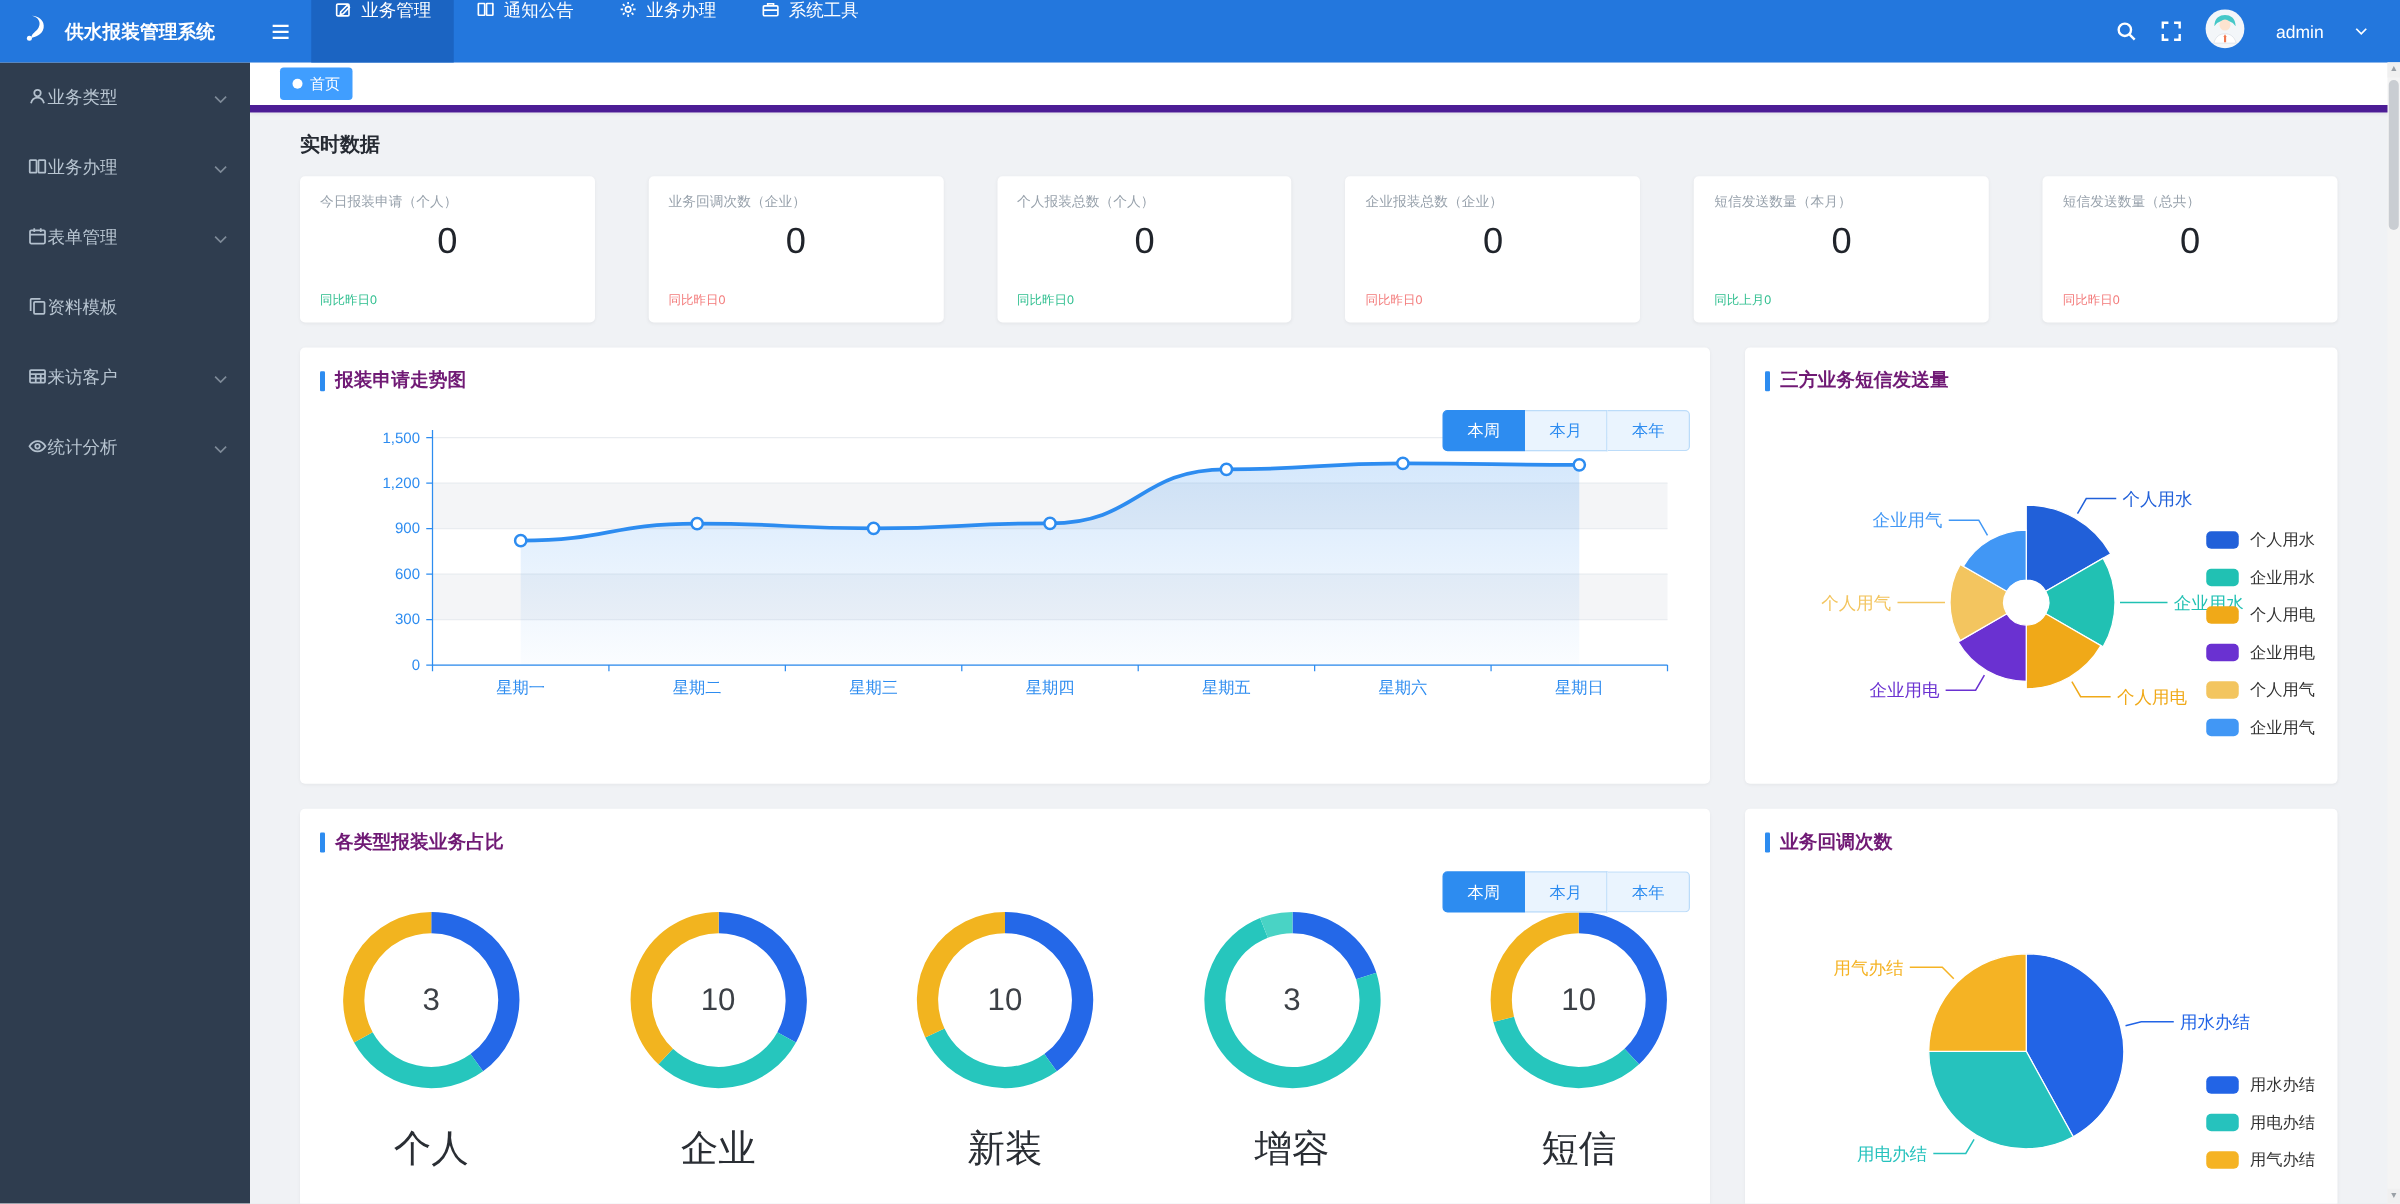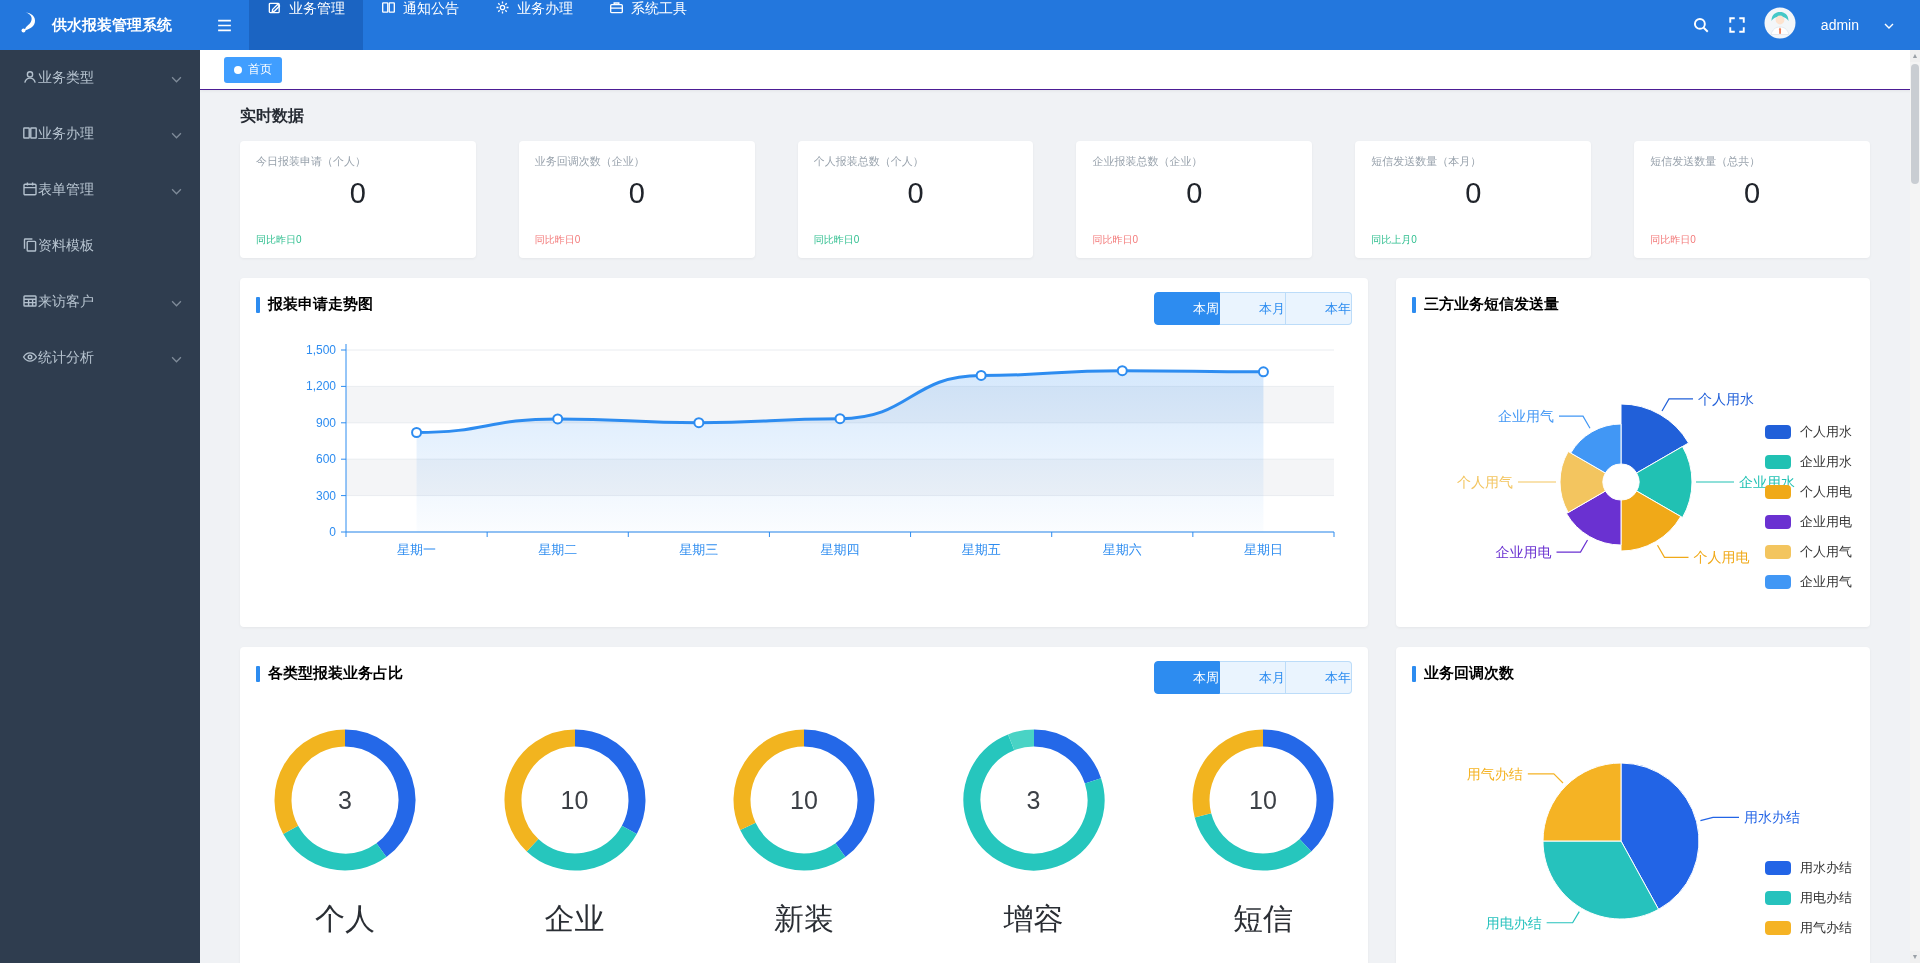--- a/index.html
+++ b/index.html
@@ -18,44 +18,44 @@
   .nav-right .ico{display:flex;align-items:center;cursor:pointer;}
   .admin-box{display:flex;align-items:center;gap:25px;cursor:pointer;text-align:center;}
   .admin-name{font-size:14px;}
 
   
   .sidebar{position:absolute;left:0;top:50px;width:200px;height:913px;background:#2f3d4f;z-index:20;}
   .side-item{height:56px;display:flex;align-items:center;padding:0 18px 0 22px;color:#b8c5d1;font-size:14px;cursor:pointer;}
   .side-item .lbl{flex:1;white-space:nowrap;}
 
   
-  .tabbar{position:absolute;left:200px;top:50px;width:1720px;height:40px;background:#fff;border-bottom:1px solid #4c1d95;box-shadow:0 1px 3px rgba(0,21,41,.06);display:flex;align-items:center;padding-left:24px;z-index:10;}
+  .tabbar{position:absolute;left:200px;top:50px;width:1720px;height:40px;background:#fff;border-bottom:6px solid #4c1d95;box-shadow:0 1px 3px rgba(0,21,41,.06);display:flex;align-items:center;padding-left:24px;z-index:10;}
   .tag{display:inline-flex;align-items:center;gap:6px;height:26px;padding:0 10px;background:#409eff;color:#fff;font-size:12px;border-radius:3px;cursor:pointer;}
   .tag .dot{width:8px;height:8px;border-radius:50%;background:#fff;}
 
   
   .content{position:absolute;left:200px;top:90px;width:1710px;height:873px;overflow:hidden;}
   .section-title{margin:16px 0 14px 40px;font-size:16px;font-weight:600;color:#262b33;}
   .cards-row{margin:0 40px;display:flex;gap:43px;}
   .stat-card{flex:1;height:117px;background:#fff;border-radius:4px;position:relative;box-shadow:0 1px 3px rgba(0,0,0,.05);}
   .stat-title{position:absolute;top:13px;left:16px;font-size:11px;color:#98a2ac;white-space:nowrap;}
   .stat-value{position:absolute;top:36px;left:0;width:100%;text-align:center;font-size:29px;color:#20242b;}
   .stat-footer{position:absolute;bottom:11px;left:16px;font-size:10px;white-space:nowrap;}
   .trend-green{color:#2fbf8f;} .trend-red{color:#f37a7a;}
 
   .charts-row{margin:20px 40px 0;display:flex;gap:28px;}
   .chart-card{background:#fff;border-radius:4px;position:relative;box-shadow:0 1px 3px rgba(0,0,0,.05);}
   .chart-card.wide{width:1128px;flex:0 0 auto;}
   .chart-card.narrow{flex:1;}
   .h349{height:349px;} .h360{height:360px;}
   .card-header{position:absolute;top:17px;left:16px;display:flex;align-items:center;z-index:2;}
   .hbar{width:4px;height:16px;background:#2d8cf0;margin-right:8px;border-radius:1px;}
-  .card-title{font-size:15px;font-weight:600;color:#000000;white-space:nowrap;}
+  .card-title{font-size:15px;font-weight:600;color:#701a75;white-space:nowrap;}
   .btn-group{position:absolute;top:14px;right:16px;display:flex;z-index:2;}
-  .btn{min-width:66px;height:33px;line-height:31px;text-align:right;font-size:13px;color:#2d8cf0;background:#eaf4fe;border:1px solid #bcdcf9;border-left-width:0;cursor:pointer;}
+  .btn{min-width:66px;height:33px;line-height:31px;text-align:center;font-size:13px;color:#2d8cf0;background:#eaf4fe;border:1px solid #bcdcf9;border-left-width:0;cursor:pointer;margin-top:36px;}
   .btn:first-child{border-left-width:1px;border-radius:4px 0 0 4px;}
   .btn:last-child{border-radius:0 4px 4px 0;}
   .btn.active{background:#2d8cf0;border-color:#2d8cf0;color:#fff;}
 
   .chart-body{position:absolute;left:16px;top:56px;}
   .legend{position:absolute;right:18px;}
   .legend-item{display:flex;align-items:center;margin-bottom:12px;font-size:13px;color:#333;white-space:nowrap;}
   .swatch{width:26px;height:14px;border-radius:4px;margin-right:9px;flex:0 0 auto;}
 
   .donut-row{position:absolute;left:30px;right:30px;top:78px;display:flex;justify-content:space-between;}

